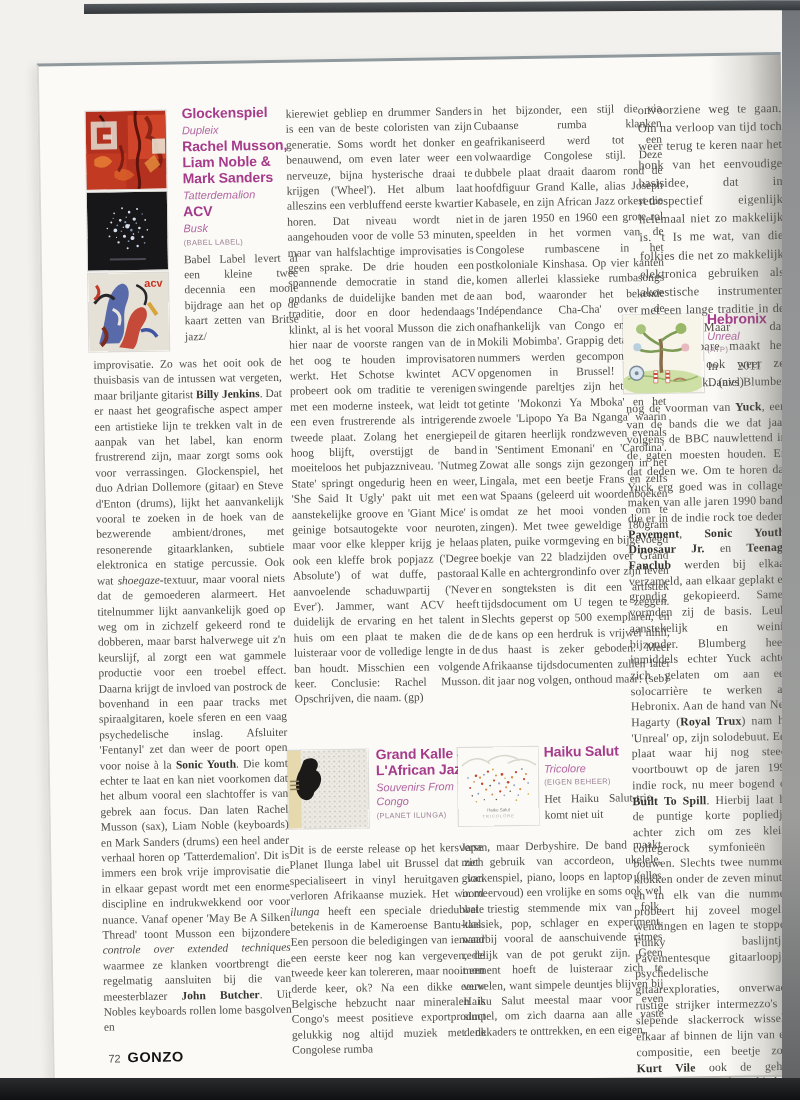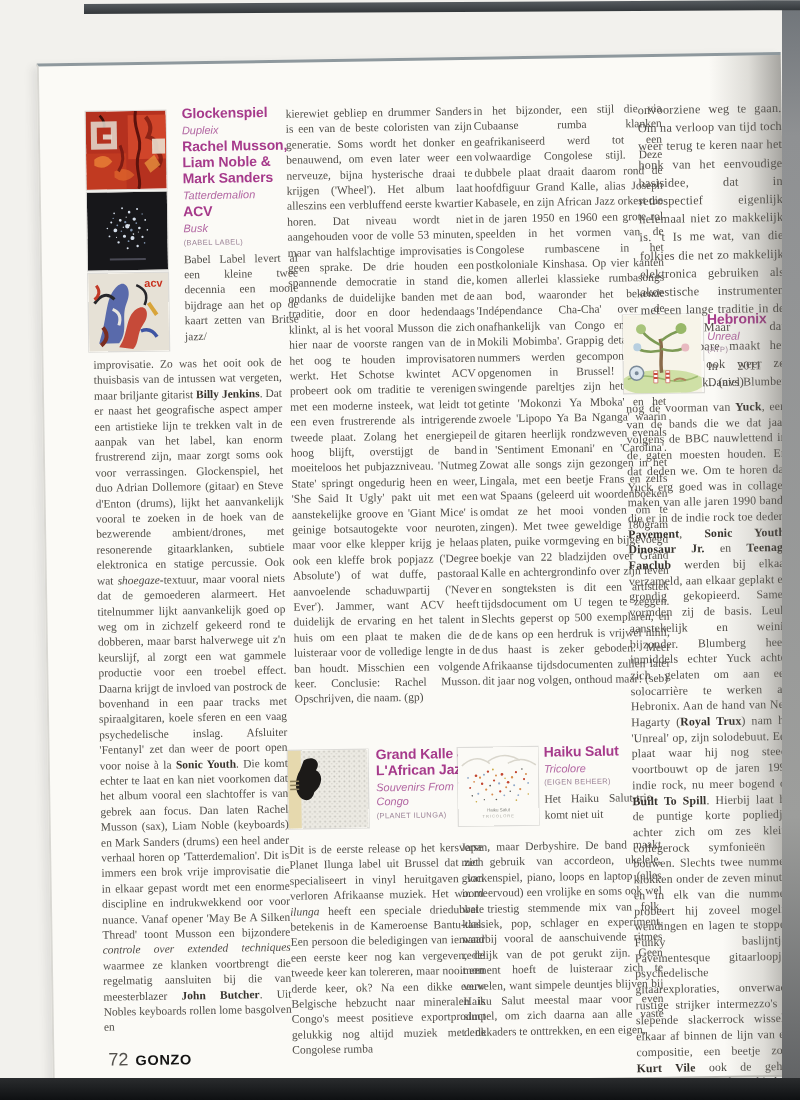--- a/index.html
+++ b/index.html
@@ -38,21 +38,21 @@
     letter-spacing:0.2px;color:#514e49;text-align:justify;}
   .body-heb{font-family:"Liberation Serif",serif;font-size:11.8px;line-height:15.7px;
     letter-spacing:0.15px;color:#514e49;text-align:justify;}
   .seg-b{font-weight:bold;color:#37332e;}
   .seg-i{font-style:italic;}
   
   .cover{width:80px;height:78px;box-shadow:0 0 0 1px rgba(0,0,0,0.12);display:block;}
   .cover svg{display:block;}
   
   .footer{display:flex;align-items:baseline;gap:7px;}
-  .pageno{font-family:"Liberation Sans",sans-serif;font-size:18px;color:#55524e;}
+  .pageno{font-family:"Liberation Sans",sans-serif;font-size:11px;color:#55524e;}
   .logo{font-family:"Liberation Sans",sans-serif;font-weight:900;font-size:14px;
     letter-spacing:0.6px;color:#141414;transform:scaleX(1.04);transform-origin:left;}
 </style>
 </head>
 <body>
 
 <div>
   <div class="strip-top"></div>
   <div class="strip-right"></div>
 

